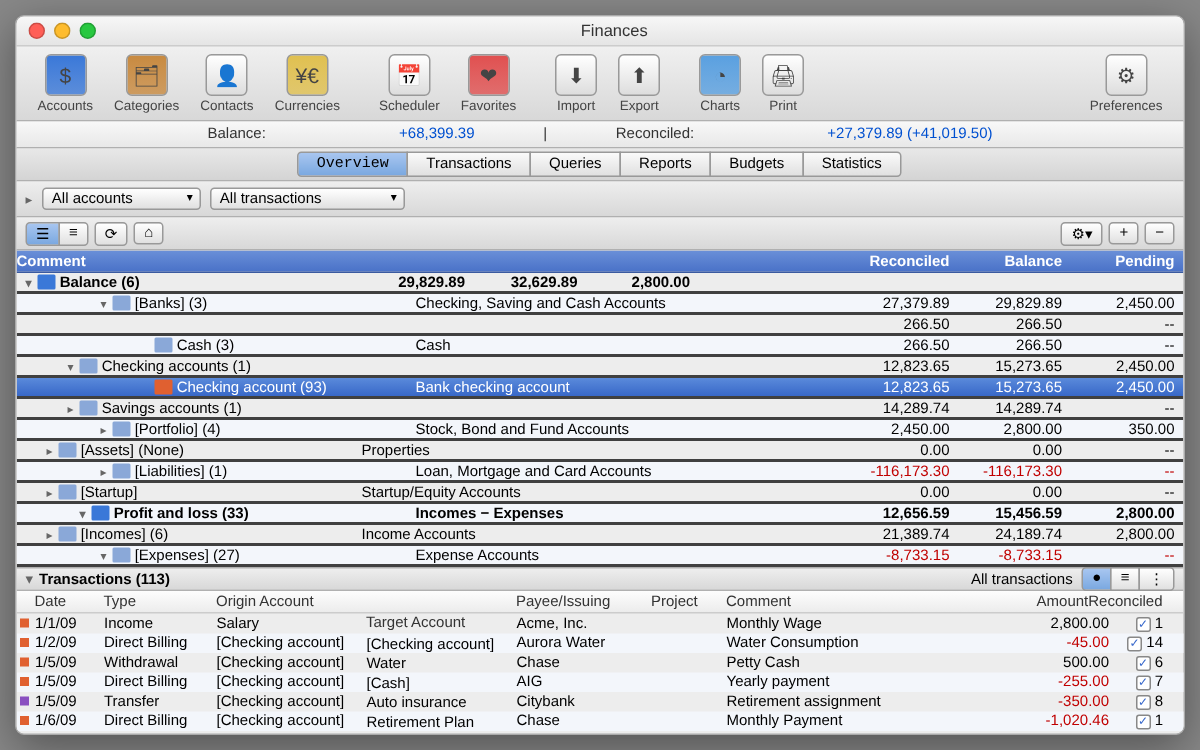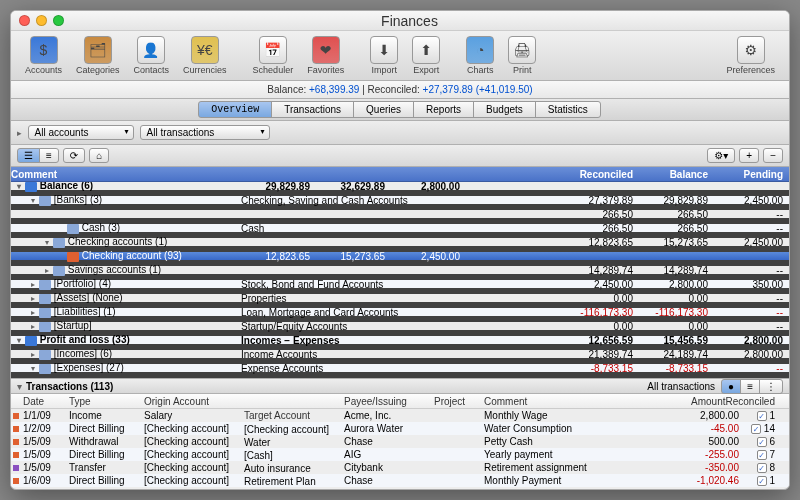--- a/index.html
+++ b/index.html
@@ -2,26 +2,26 @@
 <html><head>
 <meta charset="utf-8">
 <style>
 * { margin: 0; padding: 0; box-sizing: border-box; font-family: "Lucida Grande", Helvetica, Arial, sans-serif; }
 body { background: #888; display: flex; justify-content: center; align-items: center; height: 500px; }
 .window { width: 780px; height: 480px; background: #ededed; border-radius: 6px; box-shadow: 0 8px 30px rgba(0,0,0,0.4); overflow: hidden; display: flex; flex-direction: column; border: 1px solid #aaa; }
 .titlebar { height: 20px; background: linear-gradient(#f7f7f7,#e5e5e5); border-bottom: 1px solid #ccc; display: flex; align-items: center; padding: 0 8px; position: relative; }
 .traffic { display: flex; gap: 6px; }
 .light { width: 11px; height: 11px; border-radius: 50%; border: 1px solid rgba(0,0,0,0.2); }
 .red { background: #ff5f57; } .yellow { background: #febc2e; } .green { background: #28c840; }
-.title { position: absolute; left: 0; right: 0; text-align: center; font-size: 14px; color: #333; padding-left: 19px; }
+.title { position: absolute; left: 0; right: 0; text-align: center; font-size: 11px; color: #333; padding-left: 19px; }
 .toolbar { height: 50px; background: linear-gradient(#f0f0f0,#d8d8d8); border-bottom: 1px solid #b0b0b0; display: flex; align-items: center; padding: 2px 8px; gap: 2px; }
 .tbitem { display: flex; flex-direction: column; align-items: center; padding: 2px 6px; font-size: 9px; color: #444; }
 .tbicon { width: 28px; height: 28px; border-radius: 4px; border: 1px solid #999; background: linear-gradient(#fff,#ddd); display: flex; align-items: center; justify-content: center; font-size: 14px; margin-bottom: 1px; }
 .tbspacer { flex: 1; }
-.statusbar { height: 18px; background: linear-gradient(#f8f8f8,#e8e8e8); border-bottom: 1px solid #b0b0b0; font-size: 10px; display: flex; align-items: center; justify-content: center; color: #333; }
+.statusbar { height: 18px; background: linear-gradient(#f8f8f8,#e8e8e8); border-bottom: 1px solid #b0b0b0; font-size: 10px; display: flex; align-items: center; justify-content: center; color: #333; gap: 43px; }
 .statusbar .blue { color: #0050d0; }
 .tabs { height: 22px; background: linear-gradient(#e8e8e8,#d4d4d4); border-bottom: 1px solid #b0b0b0; display: flex; align-items: center; justify-content: center; gap: 0; }
 .tab { font-size: 10px; padding: 2px 12px; border: 1px solid #999; background: linear-gradient(#fafafa,#e0e0e0); margin-left: -1px; }
 .tab:first-child { border-radius: 3px 0 0 3px; font-family: Liberation Mono, monospace; }
 .tab:last-child { border-radius: 0 3px 3px 0; }
 .tab.active { background: linear-gradient(#a8c6f0,#7aa8e0); color: #000; }
 .filterbar { height: 24px; background: linear-gradient(#eee,#d8d8d8); border-bottom: 1px solid #b0b0b0; display: flex; align-items: center; padding: 0 6px; gap: 6px; }
 .mini-toolbar { height: 22px; background: linear-gradient(#eee,#d8d8d8); border-bottom: 1px solid #b0b0b0; display: flex; align-items: center; padding: 0 6px; gap: 4px; }
 .select { font-size: 10px; background: linear-gradient(#fff,#e0e0e0); border: 1px solid #999; border-radius: 3px; padding: 1px 16px 1px 6px; position: relative; }
 .select::after { content: "▾"; position: absolute; right: 4px; font-size: 8px; }
@@ -30,22 +30,22 @@
 .seg .btn-small { border-radius: 0; margin-left: -1px; }
 .seg .btn-small:first-child { border-radius: 3px 0 0 3px; margin-left: 0; }
 .seg .btn-small:last-child { border-radius: 0 3px 3px 0; }
 .seg .btn-small.active { background: linear-gradient(#a8c6f0,#7aa8e0); }
 .content { flex: 1; overflow: hidden; display: flex; flex-direction: column; }
 .accounts-header { display: flex; background: linear-gradient(#6a8fd8,#4a72c8); color: #fff; font-size: 10px; font-weight: bold; height: 15px; align-items: center; border-bottom: 1px solid #3a5aa0; }
 .col-name { flex: 0 0 230px; padding-left: 6px; }
 .col-comment { flex: 1; }
 .col-num { flex: 0 0 75px; text-align: right; padding-right: 6px; }
 .accounts-body { overflow-y: auto; font-size: 10px; max-height: 196px; }
-.account-row { display: flex; height: 14px; align-items: center; border-bottom: 6px solid #404040; }
-.account-row.even { background: #f3f6fb; }
+.account-row { display: flex; height: 14px; align-items: flex-end; border-bottom: 2px solid #404040; }
+.account-row.even { background: #f3f6fb; padding-left: 36px; }
 .account-row.selected { background: linear-gradient(#5a8adb,#3868c8); color: #fff; }
 .account-row .indent { display: inline-block; }
 .disclosure { display: inline-block; width: 8px; font-size: 8px; color: #666; }
 .folder-icon { display: inline-block; width: 12px; height: 10px; vertical-align: middle; }
 .negative { color: #c00000; }
 .bold { font-weight: bold; }
 .trans-header-bar { height: 16px; background: linear-gradient(#eee,#d8d8d8); border-top: 1px solid #b0b0b0; border-bottom: 1px solid #b0b0b0; display: flex; align-items: center; padding: 0 6px; font-size: 10px; }
 .trans-cols { display: flex; background: linear-gradient(#fdfdfd,#ececec); font-size: 10px; height: 15px; align-items: center; border-bottom: 1px solid #ccc; color: #333; }
 .tc-sq { flex: 0 0 8px; }
 .tc-date { flex: 0 0 50px; padding-left: 4px; }
@@ -199,20 +199,21 @@
         </div>
         <div class="account-row">
     <div class="col-name"><span class="indent" style="width:28px"></span><span class="disclosure">▾</span><span class="folder-icon" style="background:#8aa8d8;border-radius:1px"></span> <span>Checking accounts (1)</span></div>
     <div class="col-comment"></div>
     <div class="col-num ">12,823.65</div>
     <div class="col-num ">15,273.65</div>
     <div class="col-num ">2,450.00</div>
         </div>
         <div class="account-row even selected">
     <div class="col-name"><span class="indent" style="width:42px"></span><span class="disclosure"></span><span class="folder-icon" style="background:#e06030;border-radius:1px"></span> <span>Checking account (93)</span></div>
+    <div class="col-comment">Bank checking account</div>
     <div class="col-num ">12,823.65</div>
     <div class="col-num ">15,273.65</div>
     <div class="col-num ">2,450.00</div>
         </div>
         <div class="account-row">
     <div class="col-name"><span class="indent" style="width:28px"></span><span class="disclosure">▸</span><span class="folder-icon" style="background:#8aa8d8;border-radius:1px"></span> <span>Savings accounts (1)</span></div>
     <div class="col-comment"></div>
     <div class="col-num ">14,289.74</div>
     <div class="col-num ">14,289.74</div>
     <div class="col-num ">--</div>

